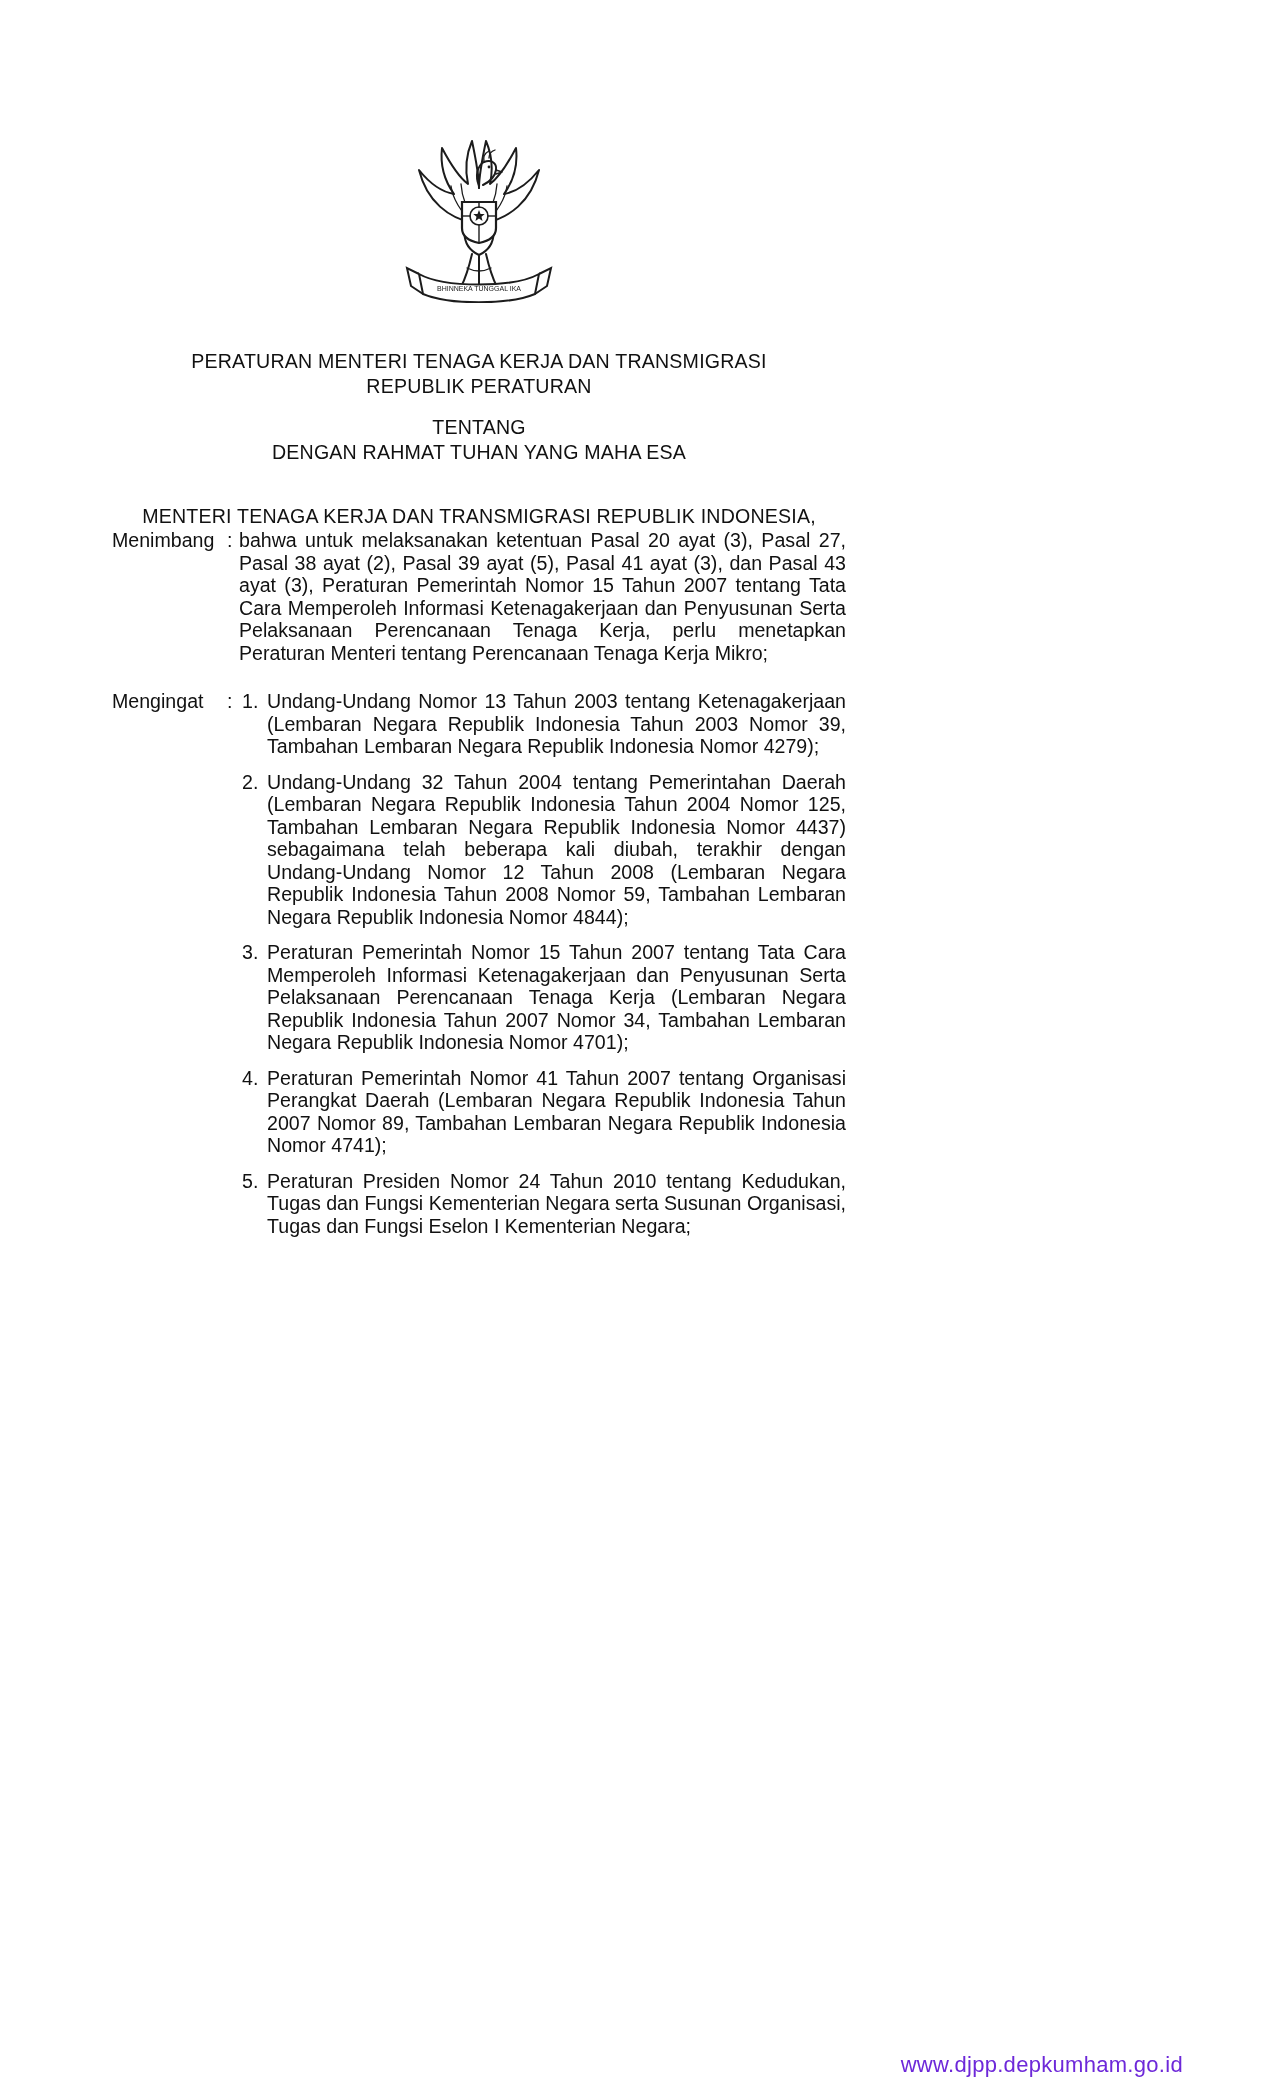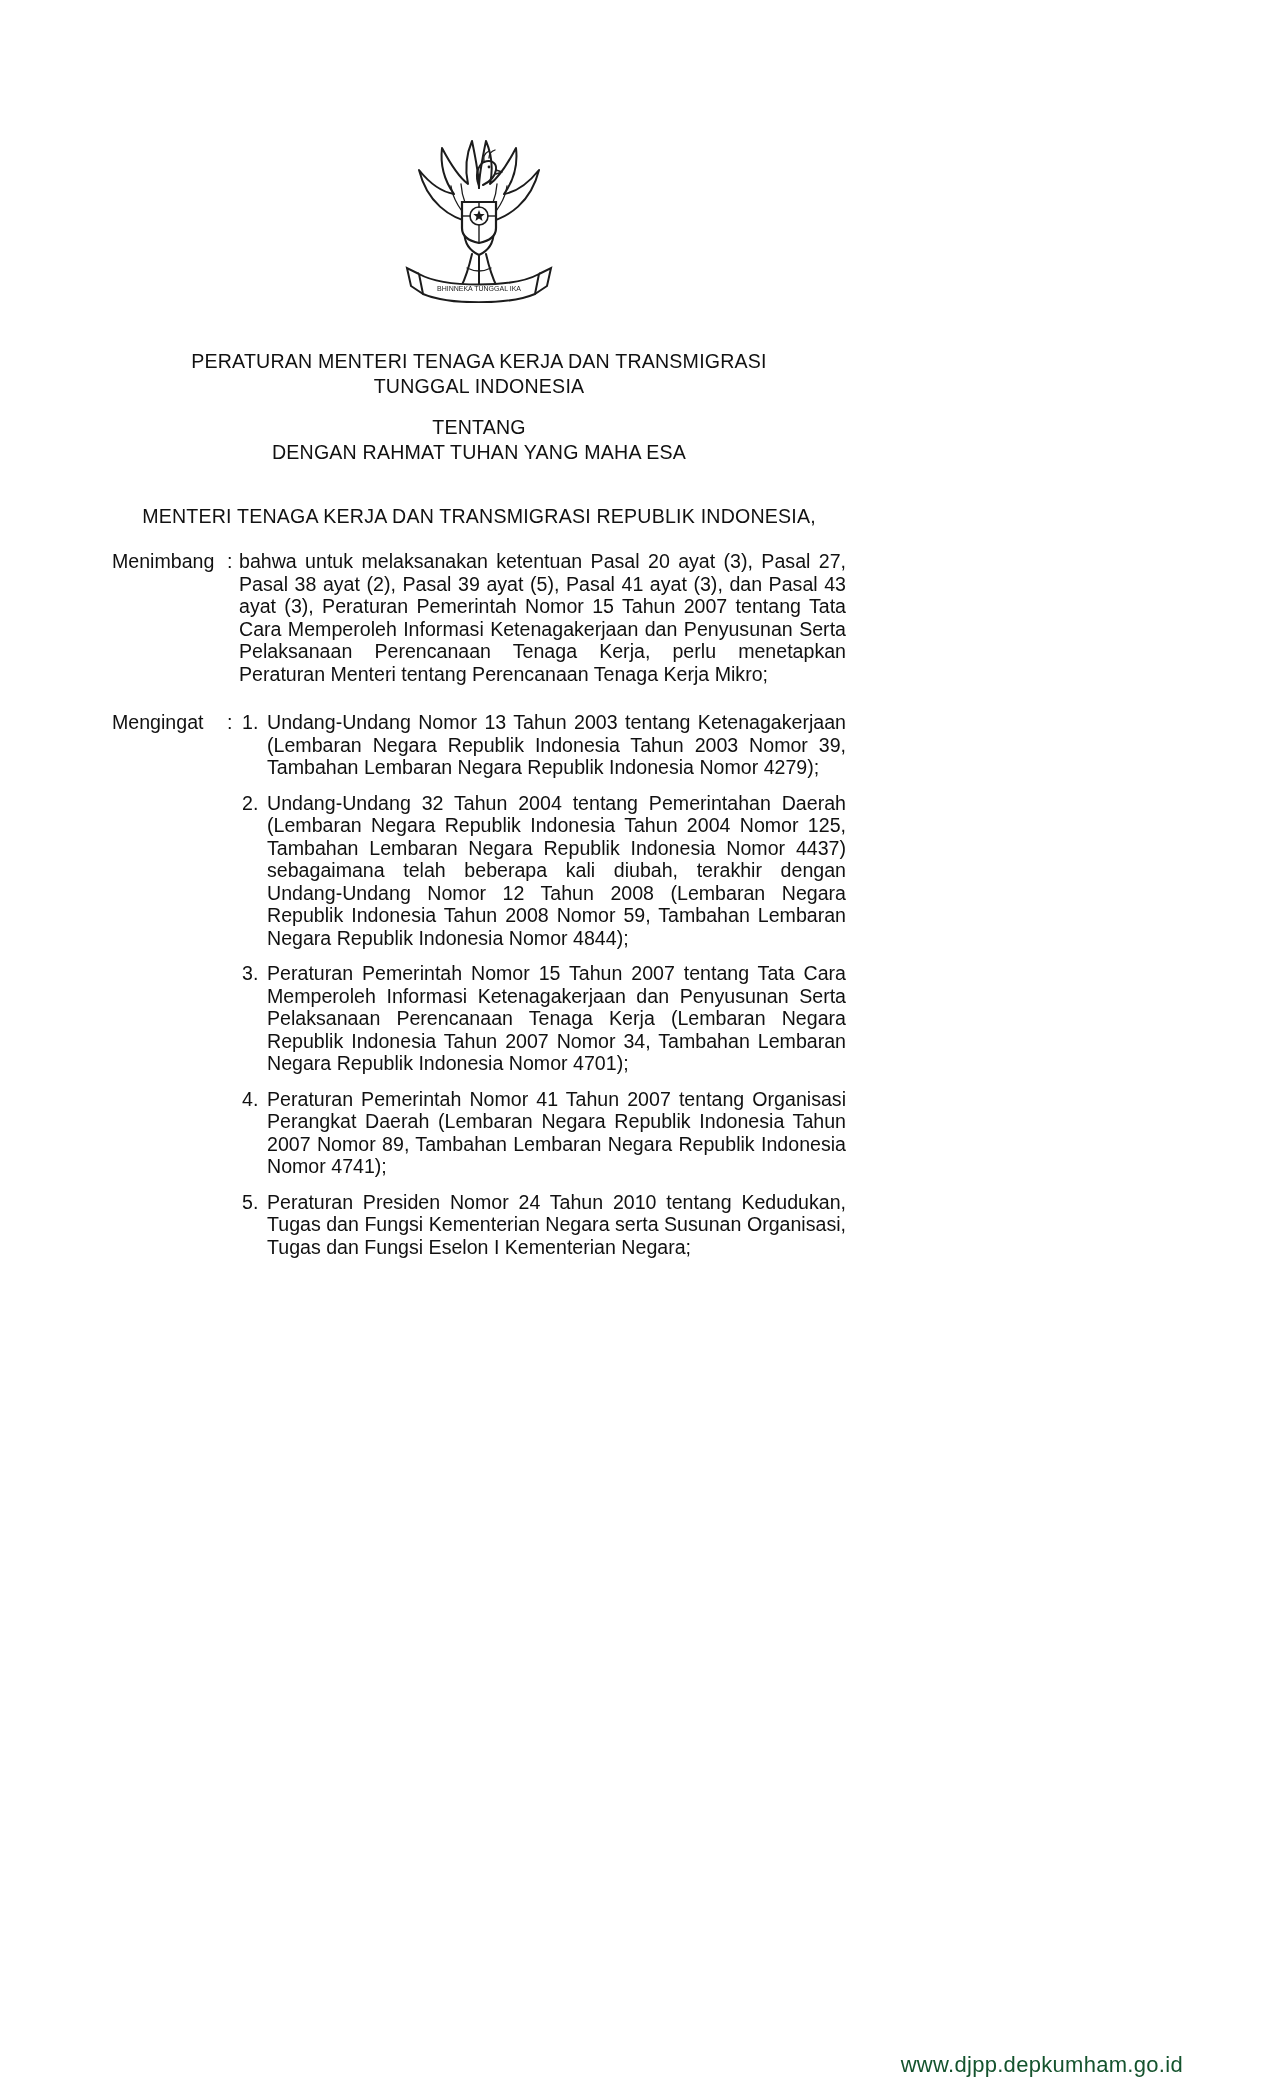--- a/index.html
+++ b/index.html
@@ -35,41 +35,41 @@
   .h-subject    { margin-top: 12px; }
   .h-invocation { }
   .h-authority  { margin-top: 39px; }
 
   .clause {
     display: grid;
     grid-template-columns: 115px 12px 607px;
     font-size: 19.6px;
     line-height: 22.5px;
   }
-  .clause-menimbang { margin-top: 21px; }
+  .clause-menimbang { }
   .clause-mengingat { margin-top: 26px; }
   .clause-label { text-align: left; }
   .clause-colon { text-align: left; }
   .para {
     text-align: justify;
   }
   .items { }
   .item {
     display: grid;
     grid-template-columns: 28px 579px;
   }
   .item + .item { margin-top: 13px; }
   .item-num { padding-left: 3px; }
 
   .watermark {
     position: absolute;
     right: 92px;
     bottom: 22px;
     font-size: 22px;
-    color: #14532d;
+    color: #6d28d9;
     letter-spacing: 0.3px;
   }
 </style>
 </head>
 <body>
 
 <div class="page">
   <div class="content">
 
     <div class="emblem">
@@ -109,21 +109,21 @@
           <path d="M20,146 L8,140 L12,158 L24,166"></path>
           <path d="M140,146 L152,140 L148,158 L136,166"></path>
           <path d="M20,146 C45,160 115,160 140,146 L136,166 C110,177 50,177 24,166 Z"></path>
         </g>
         <text x="80" y="163" text-anchor="middle" font-size="7" fill="#1c1c1c">BHINNEKA TUNGGAL IKA</text>
       </svg>
     </div>
 
     <div class="title-block">
       <div class="h">PERATURAN MENTERI TENAGA KERJA DAN TRANSMIGRASI</div>
-      <div class="h">TUNGGAL INDONESIA</div>
+      <div class="h">REPUBLIK PERATURAN</div>
     </div>
 
     <div class="h h-tentang">TENTANG</div>
     <div class="h h-invocation">DENGAN RAHMAT TUHAN YANG MAHA ESA</div>
     <div class="h h-authority">MENTERI TENAGA KERJA DAN TRANSMIGRASI REPUBLIK INDONESIA,</div>
 
     <div class="clause clause-menimbang">
       <div class="clause-label">Menimbang</div>
       <div class="clause-colon">:</div>
       <div class="para">bahwa untuk melaksanakan ketentuan Pasal 20 ayat (3), Pasal 27, Pasal 38 ayat (2), Pasal 39 ayat (5), Pasal 41 ayat (3), dan Pasal 43 ayat (3), Peraturan Pemerintah Nomor 15 Tahun 2007 tentang Tata Cara Memperoleh Informasi Ketenagakerjaan dan Penyusunan Serta Pelaksanaan Perencanaan Tenaga Kerja, perlu menetapkan Peraturan Menteri tentang Perencanaan Tenaga Kerja Mikro;</div>

